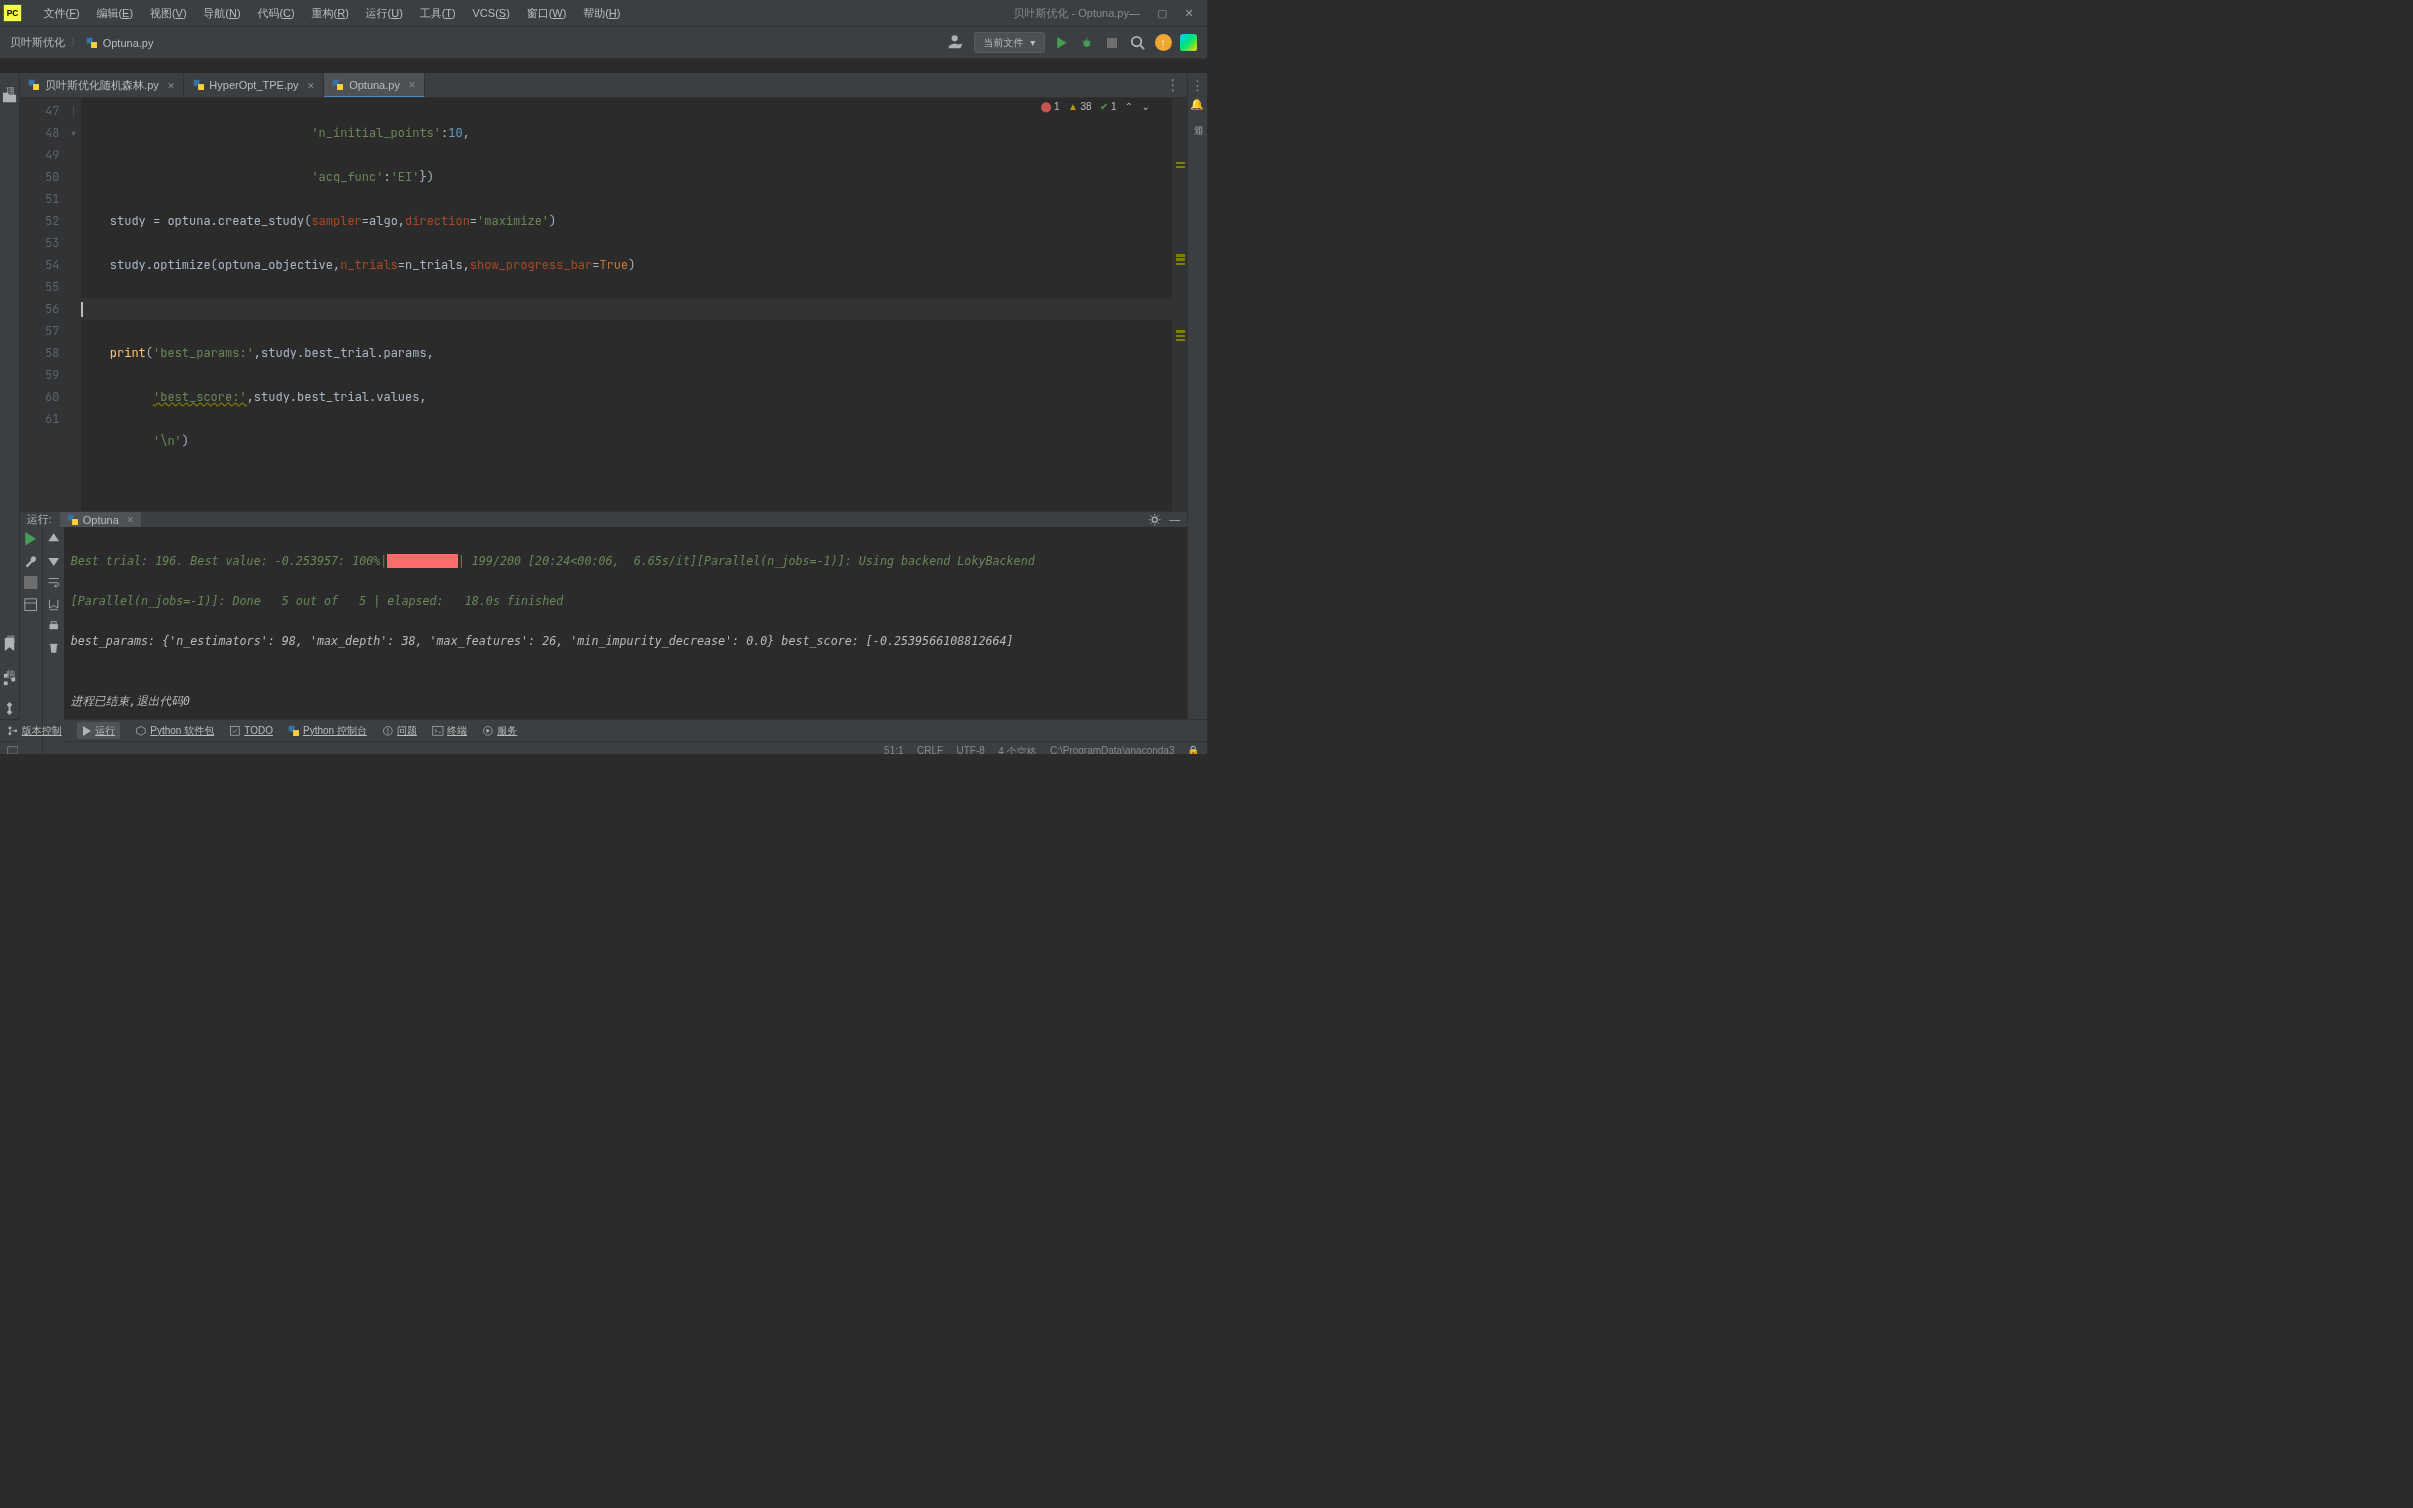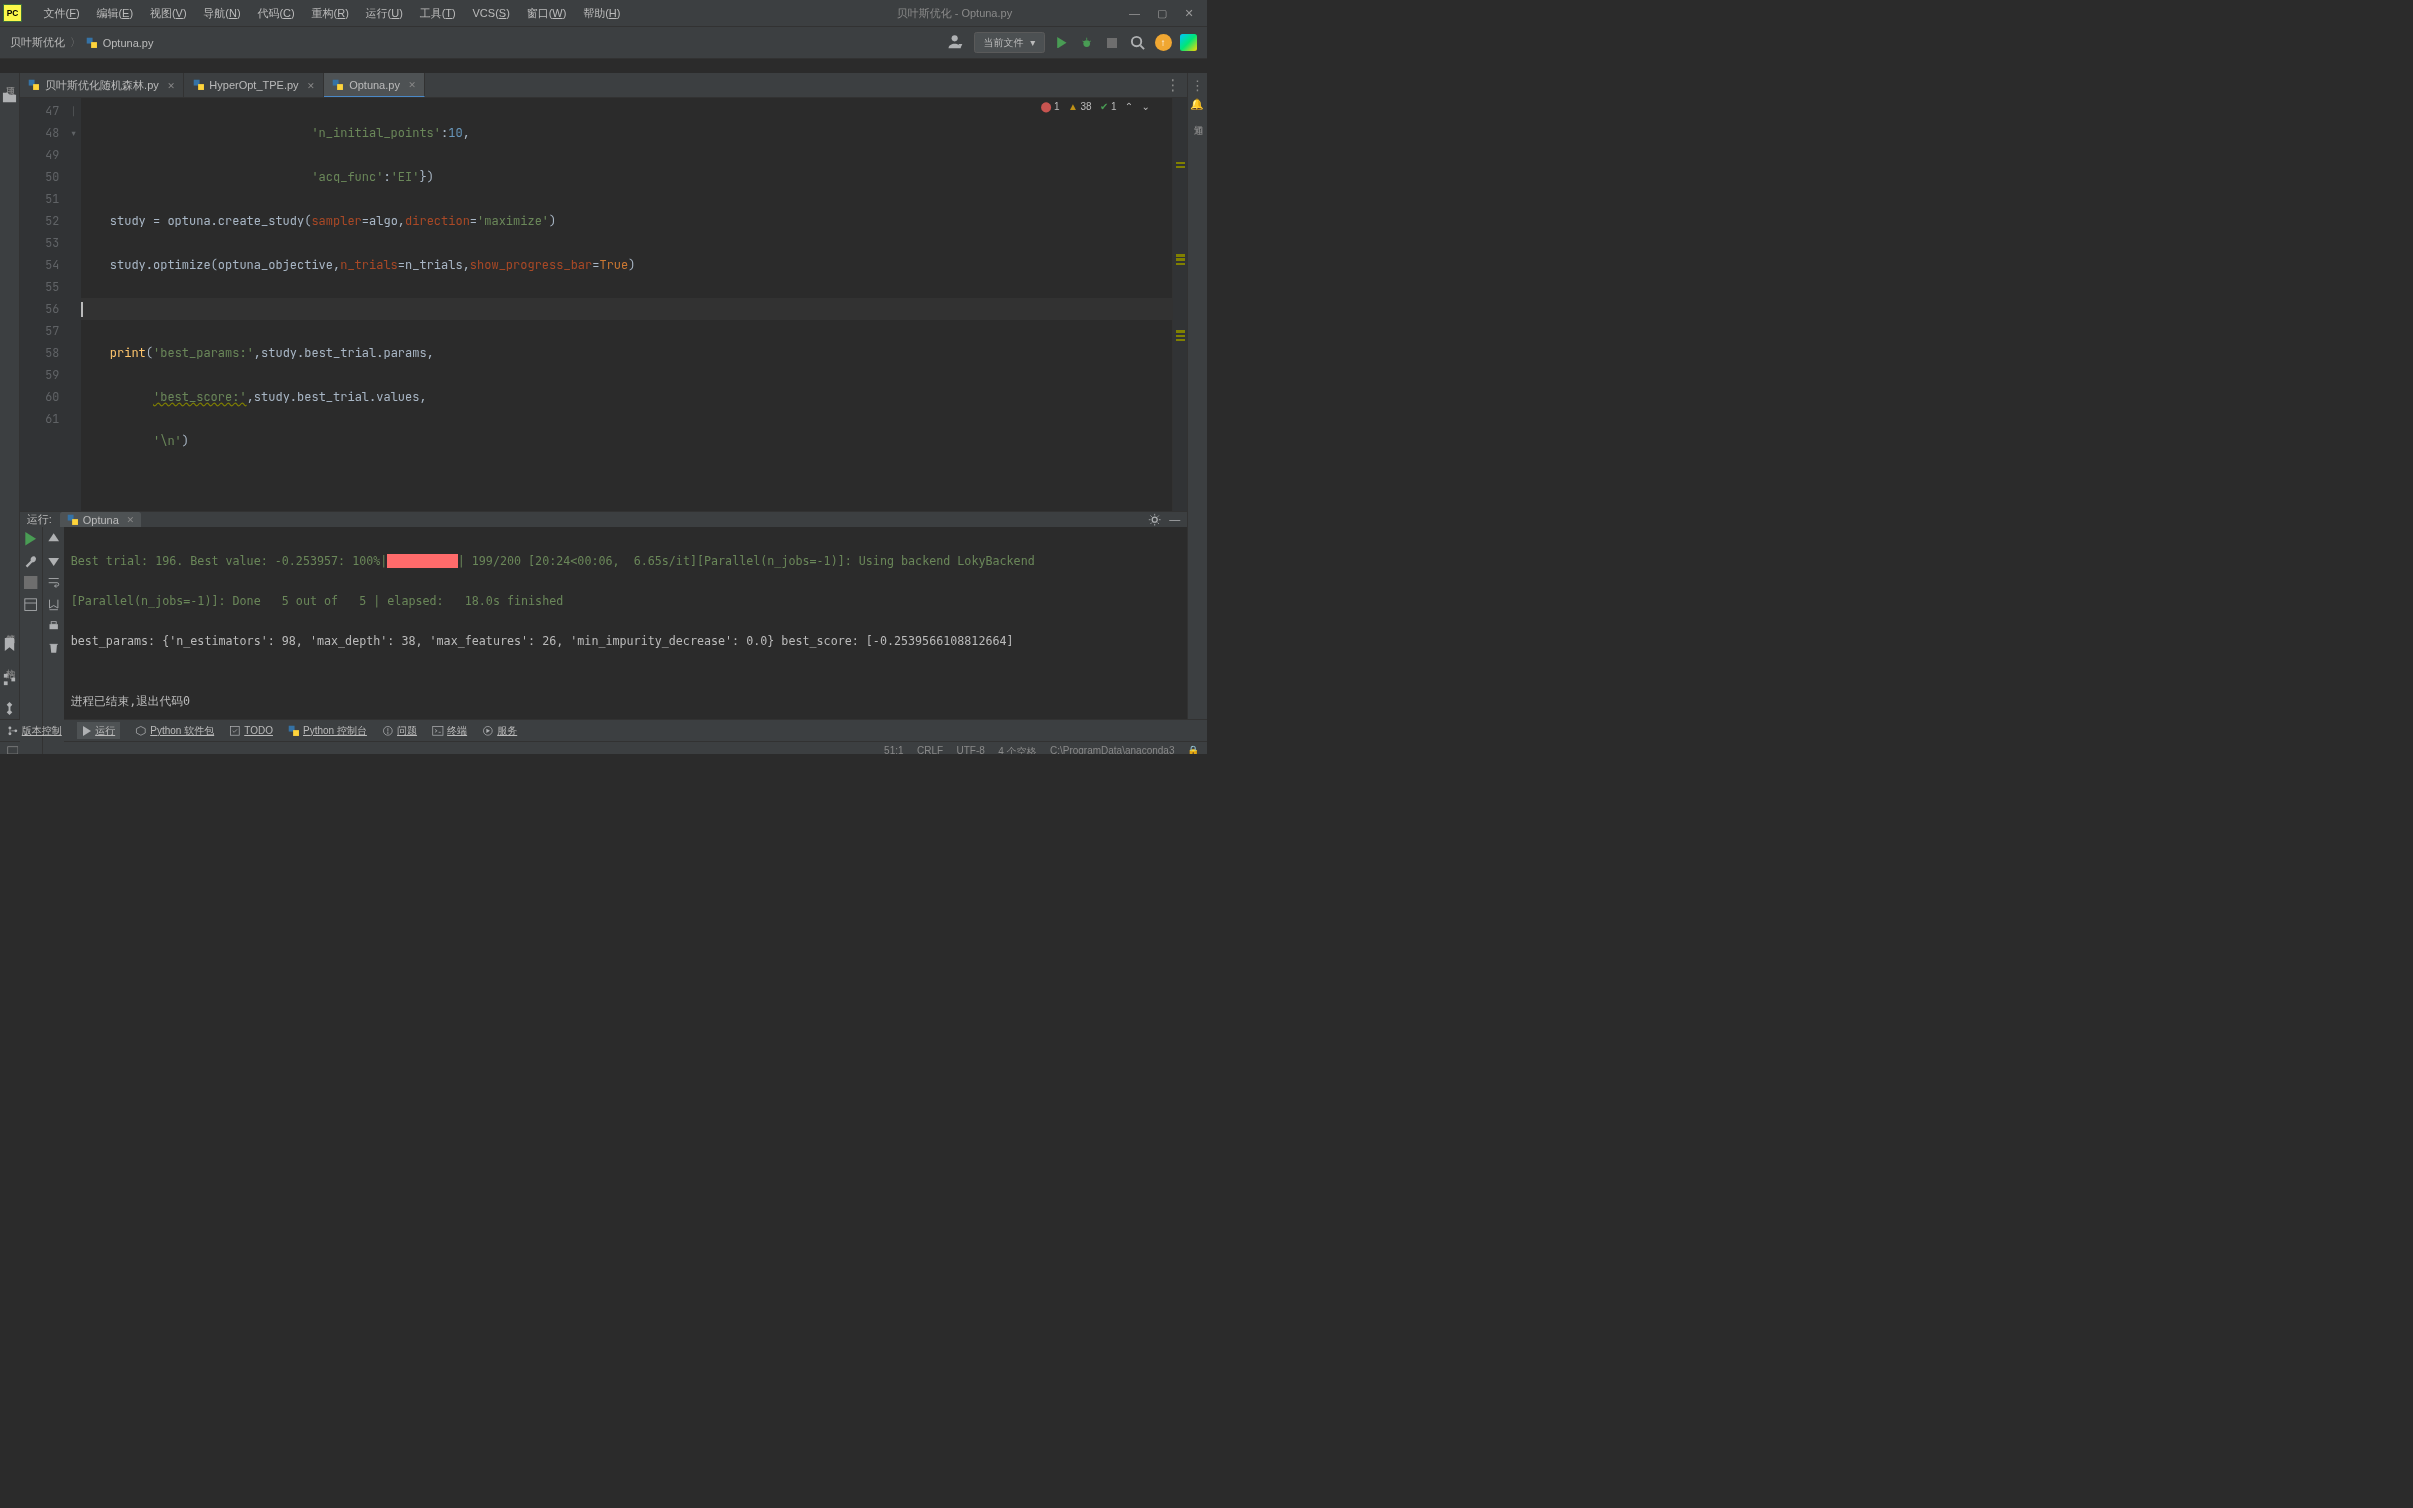--- a/index.html
+++ b/index.html
@@ -34,21 +34,21 @@
   border: 0.8px solid #3c6e3c;
 }
 .menu-item {
   padding: 3.4px 8.4px;
   cursor: pointer;
   font-size: 11px;
 }
 .menu-item u { text-decoration: underline; }
 .titlebar-title {
   flex: 1;
-  text-align: center;
+  text-align: right;
   padding-left: 151px;
   color: #8a8a8a;
 }
 .window-controls {
   display: flex;
   gap: 17px;
   padding-right: 10px;
 }
 .window-controls span { cursor: pointer; color: #9a9a9a; font-size: 11px; }
 .navbar {
@@ -190,21 +190,21 @@
 .run-header {
   height: 22px;
   background: #3c3f41;
   display:flex;
   align-items:center;
   padding: 0 6.7px;
   gap: 8.4px;
 }
 .run-tab { display:flex;align-items:center;gap:4.2px;background:#4e5254;padding:1.7px 6.7px;border-radius:2.5px 2.5px 0 0;}
 .run-header-right{margin-left:auto;display:flex;gap:8.4px;}
-.run-body { display:flex; flex:1; }
+.run-body { display:flex; flex:1;font-style:italic; }
 .run-toolbar {
   width: 22px;
   background:#3c3f41;
   display:flex;
   flex-direction:column;
   align-items:center;
   gap:8.4px;
   padding-top:5px;
 }
 .run-toolbar2 {

